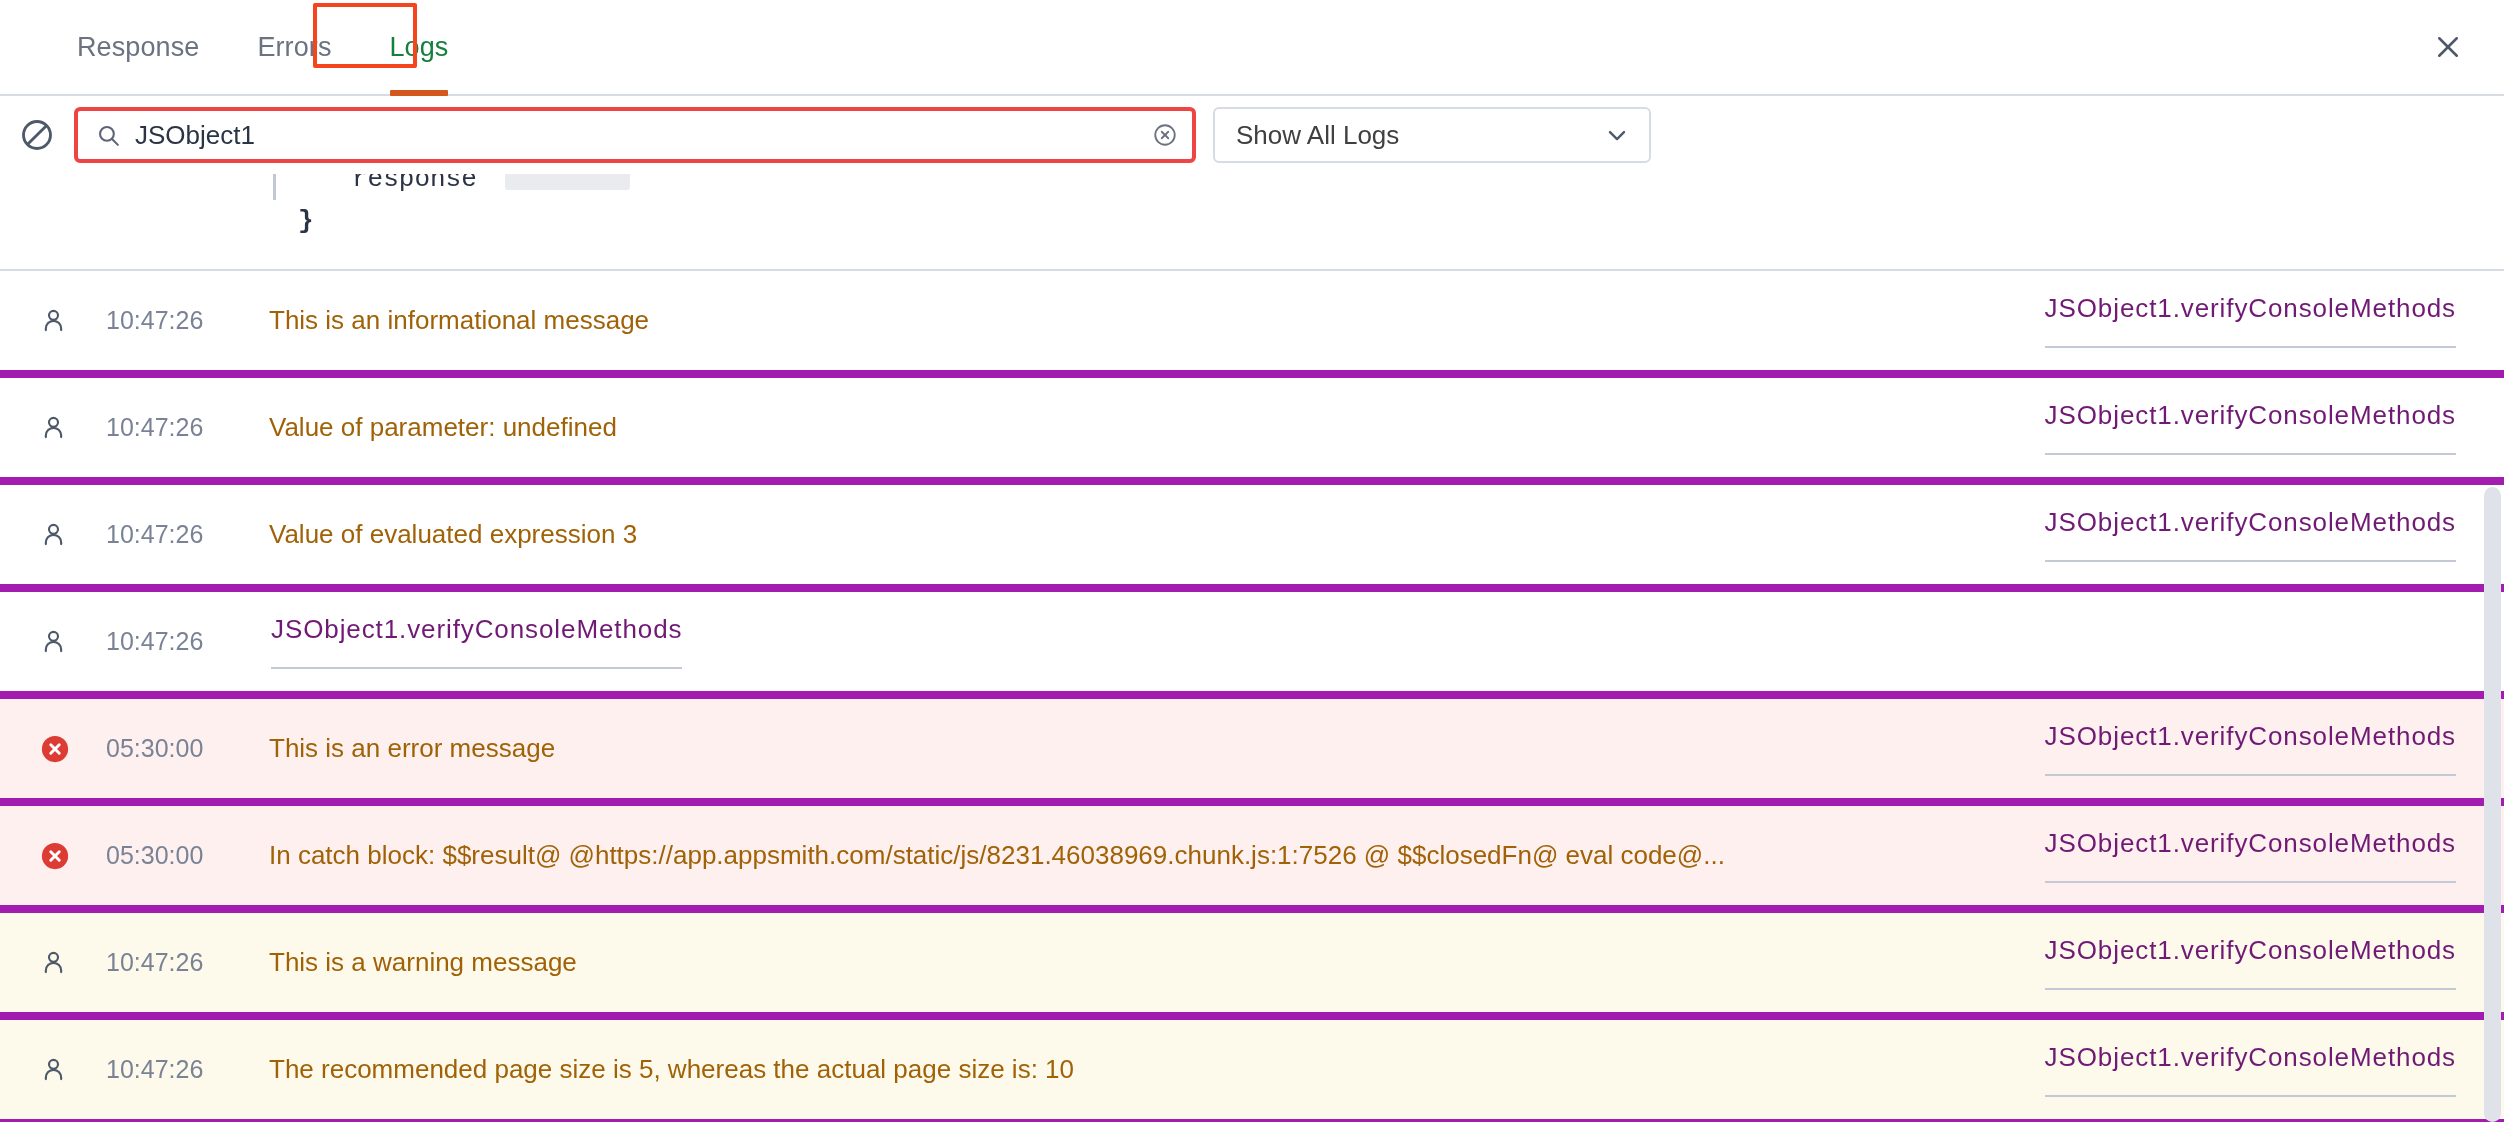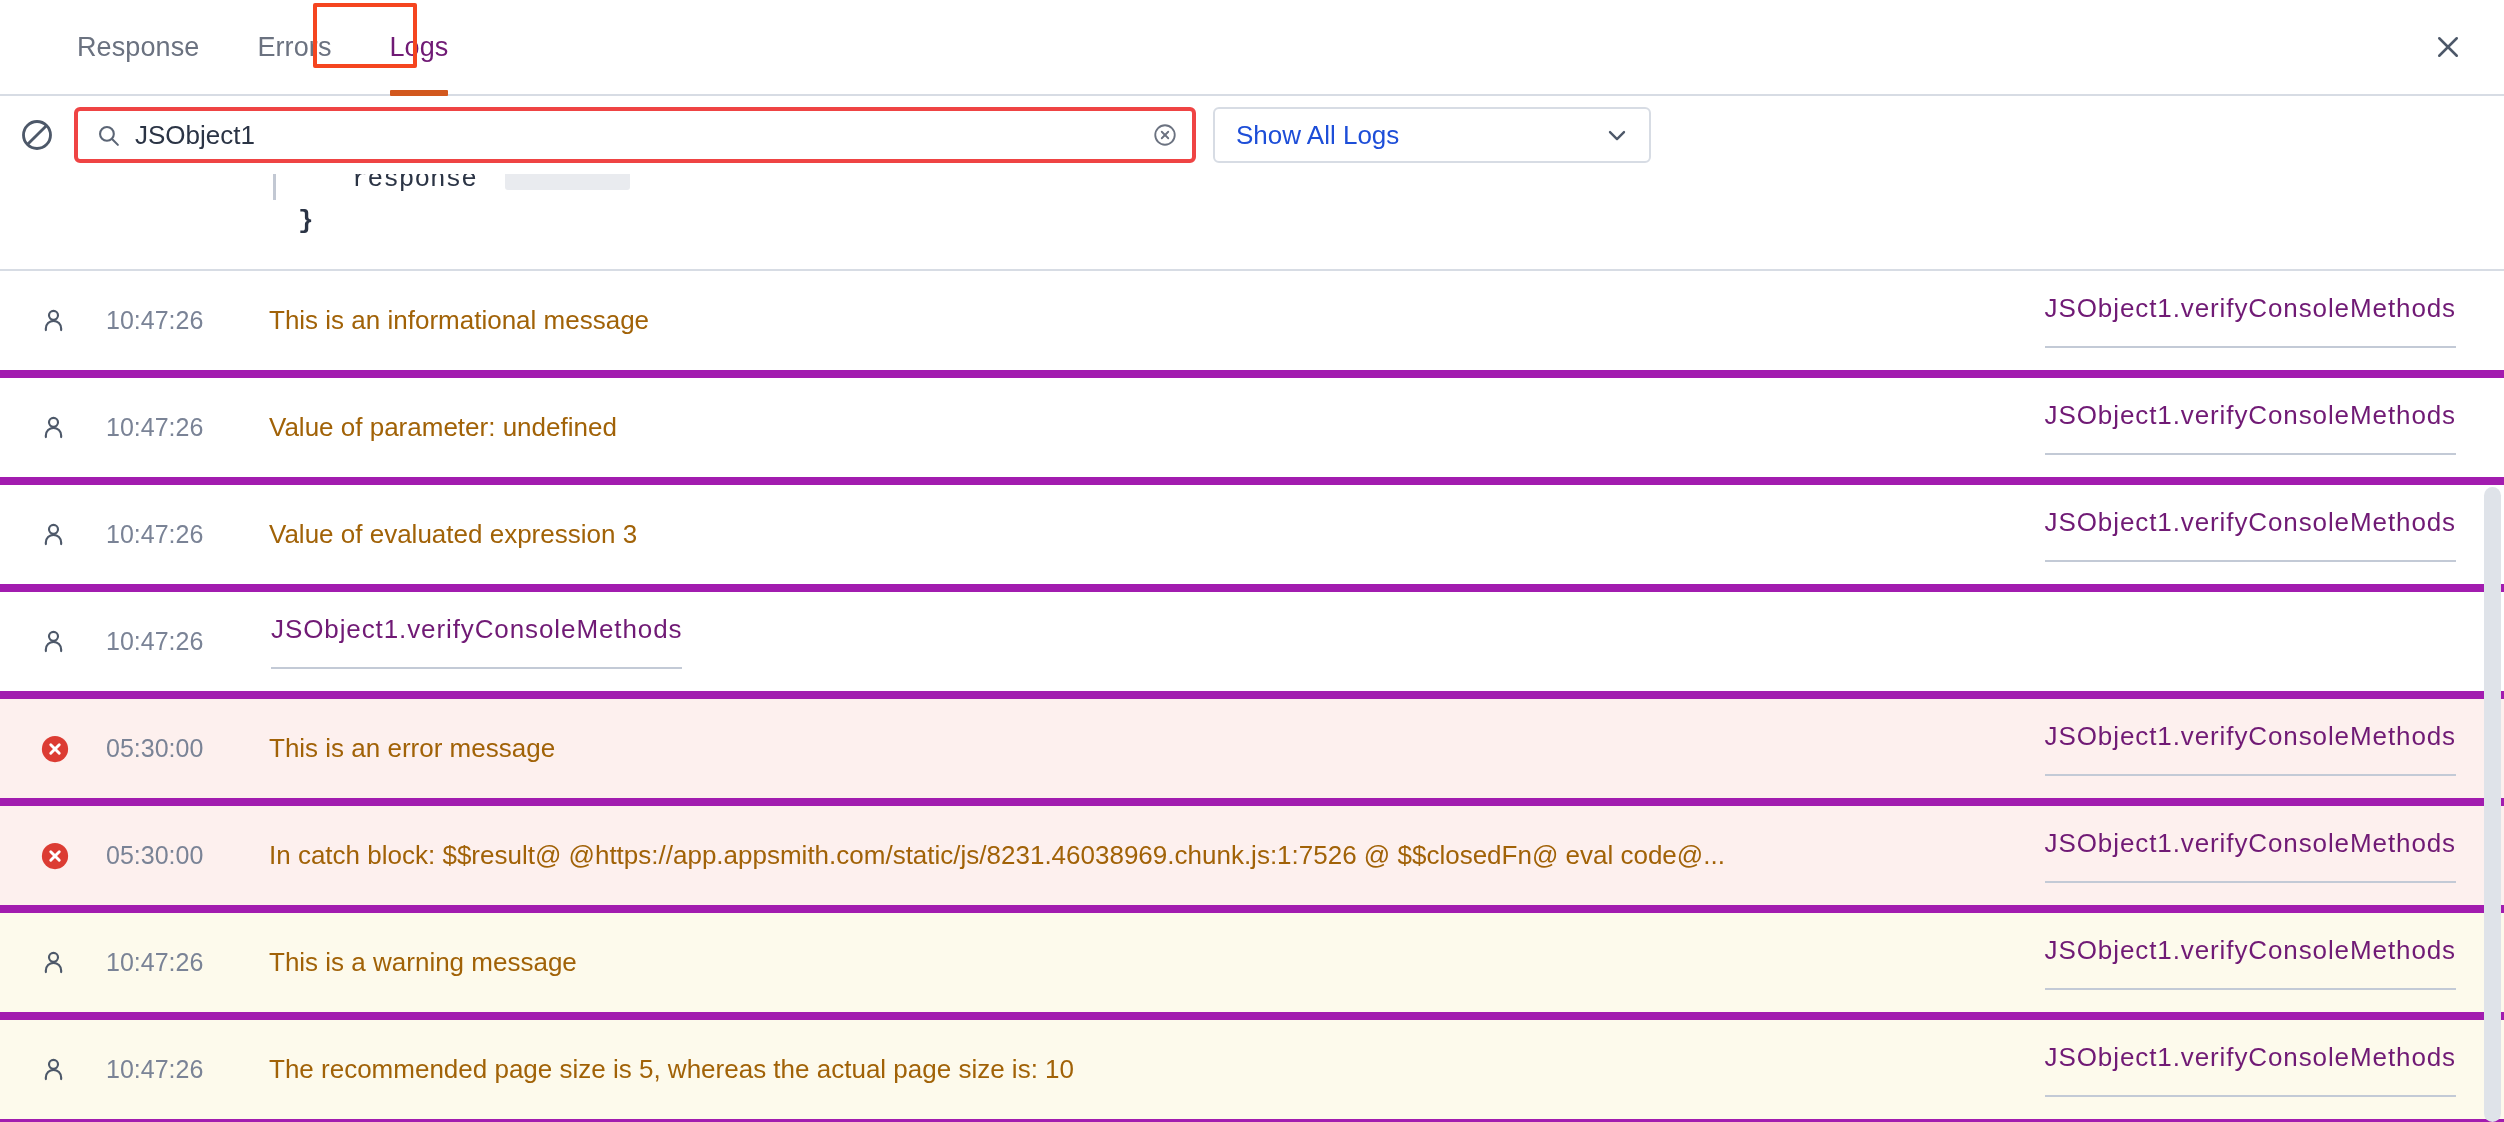--- a/index.html
+++ b/index.html
@@ -41,21 +41,21 @@
     align-items: center;
     padding: 0 29px;
     font-size: 27px;
     color: #6b7280;
     letter-spacing: 0.1px;
     position: relative;
     cursor: pointer;
     white-space: nowrap;
   }
   .tab.active {
-    color: #701a75;
+    color: #15803d;
   }
   .tab.active .tab-underline {
     position: absolute;
     left: 29px;
     right: 29px;
     bottom: -2px;
     height: 6px;
     background: #d2581e;
     border-radius: 1px;
   }
@@ -144,21 +144,21 @@
     border-radius: 6px;
     display: flex;
     align-items: center;
     justify-content: space-between;
     padding: 0 18px 0 21px;
     cursor: pointer;
     background: #fff;
   }
   .select-label {
     font-size: 26px;
-    color: #1d4ed8;
+    color: #404040;
     white-space: nowrap;
   }
 
   
   .loglist {
     flex: 1 1 auto;
     position: relative;
     overflow: hidden;
     background: #fff;
   }

